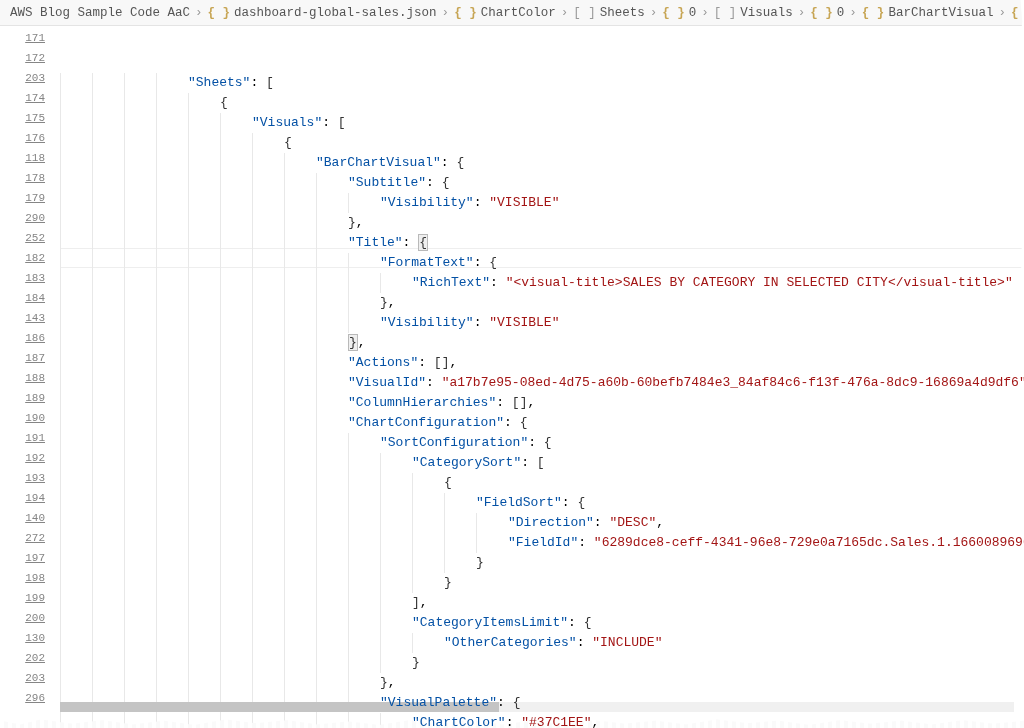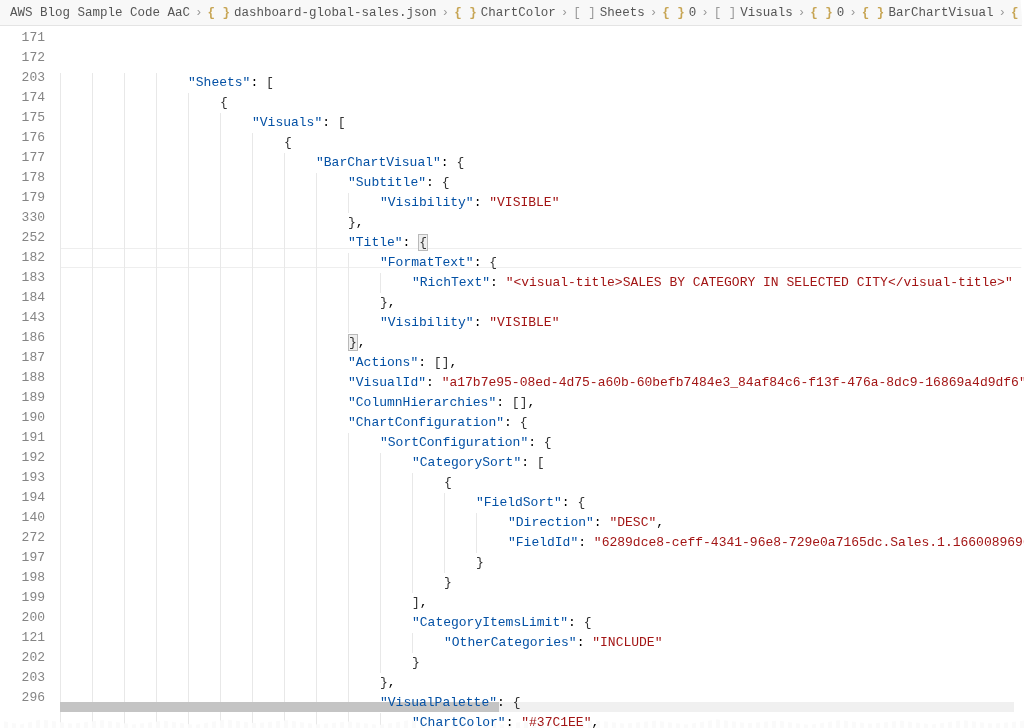--- a/index.html
+++ b/index.html
@@ -49,21 +49,22 @@
     text-align: right;
     padding-right: 14px;
     padding-top: 2px;
     user-select: none;
     border-right: 1px solid transparent;
     flex-shrink: 0;
   }
   .gutter .ln {
     height: 20px;
     line-height: 20px;
-    font-size: 13px;
+    font-size: 11px;
+    text-decoration: underline;
   }
   .code {
     flex: 1;
     padding-top: 2px;
     white-space: pre;
     overflow: hidden;
     position: relative;
   }
   .code .line {
     height: 20px;
@@ -165,45 +166,45 @@
   </div>
 
 <div class="editor">
   <div class="gutter">
       <div class="ln">171</div>
       <div class="ln">172</div>
       <div class="ln">203</div>
       <div class="ln">174</div>
       <div class="ln">175</div>
       <div class="ln">176</div>
-      <div class="ln">177</div>
+      <div class="ln">118</div>
       <div class="ln">178</div>
       <div class="ln">179</div>
-      <div class="ln">330</div>
+      <div class="ln">290</div>
       <div class="ln">252</div>
       <div class="ln">182</div>
       <div class="ln">183</div>
       <div class="ln">184</div>
       <div class="ln">143</div>
       <div class="ln">186</div>
       <div class="ln">187</div>
       <div class="ln">188</div>
       <div class="ln">189</div>
       <div class="ln">190</div>
       <div class="ln">191</div>
       <div class="ln">192</div>
       <div class="ln">193</div>
       <div class="ln">194</div>
       <div class="ln">140</div>
       <div class="ln">272</div>
       <div class="ln">197</div>
       <div class="ln">198</div>
       <div class="ln">199</div>
       <div class="ln">200</div>
-      <div class="ln">121</div>
+      <div class="ln">130</div>
       <div class="ln">202</div>
       <div class="ln">203</div>
       <div class="ln">296</div>
     </div>
   <div class="code">
     <div class="code-highlight-line" style="top: 222px;"></div>
   <div class="line"><div class="indent-guides"><div class="ig"></div><div class="ig"></div><div class="ig"></div><div class="ig"></div></div><div class="content" style="padding-left: 128px;"><span class="k">"Sheets"</span><span class="p">: </span><span class="b">[</span></div></div><div class="line"><div class="indent-guides"><div class="ig"></div><div class="ig"></div><div class="ig"></div><div class="ig"></div><div class="ig"></div></div><div class="content" style="padding-left: 160px;"><span class="b">{</span></div></div><div class="line"><div class="indent-guides"><div class="ig"></div><div class="ig"></div><div class="ig"></div><div class="ig"></div><div class="ig"></div><div class="ig"></div></div><div class="content" style="padding-left: 192px;"><span class="k">"Visuals"</span><span class="p">: </span><span class="b">[</span></div></div><div class="line"><div class="indent-guides"><div class="ig"></div><div class="ig"></div><div class="ig"></div><div class="ig"></div><div class="ig"></div><div class="ig"></div><div class="ig"></div></div><div class="content" style="padding-left: 224px;"><span class="b">{</span></div></div><div class="line"><div class="indent-guides"><div class="ig"></div><div class="ig"></div><div class="ig"></div><div class="ig"></div><div class="ig"></div><div class="ig"></div><div class="ig"></div><div class="ig"></div></div><div class="content" style="padding-left: 256px;"><span class="k">"BarChartVisual"</span><span class="p">: </span><span class="b">{</span></div></div><div class="line"><div class="indent-guides"><div class="ig"></div><div class="ig"></div><div class="ig"></div><div class="ig"></div><div class="ig"></div><div class="ig"></div><div class="ig"></div><div class="ig"></div><div class="ig"></div></div><div class="content" style="padding-left: 288px;"><span class="k">"Subtitle"</span><span class="p">: </span><span class="b">{</span></div></div><div class="line"><div class="indent-guides"><div class="ig"></div><div class="ig"></div><div class="ig"></div><div class="ig"></div><div class="ig"></div><div class="ig"></div><div class="ig"></div><div class="ig"></div><div class="ig"></div><div class="ig"></div></div><div class="content" style="padding-left: 320px;"><span class="k">"Visibility"</span><span class="p">: </span><span class="s">"VISIBLE"</span></div></div><div class="line"><div class="indent-guides"><div class="ig"></div><div class="ig"></div><div class="ig"></div><div class="ig"></div><div class="ig"></div><div class="ig"></div><div class="ig"></div><div class="ig"></div><div class="ig"></div></div><div class="content" style="padding-left: 288px;"><span class="b">}</span><span class="p">,</span></div></div><div class="line"><div class="indent-guides"><div class="ig"></div><div class="ig"></div><div class="ig"></div><div class="ig"></div><div class="ig"></div><div class="ig"></div><div class="ig"></div><div class="ig"></div><div class="ig"></div></div><div class="content" style="padding-left: 288px;"><span class="k">"Title"</span><span class="p">: </span><span class="b bracket-hl">{</span></div></div><div class="line"><div class="indent-guides"><div class="ig"></div><div class="ig"></div><div class="ig"></div><div class="ig"></div><div class="ig"></div><div class="ig"></div><div class="ig"></div><div class="ig"></div><div class="ig"></div><div class="ig"></div></div><div class="content" style="padding-left: 320px;"><span class="k">"FormatText"</span><span class="p">: </span><span class="b">{</span></div></div><div class="line"><div class="indent-guides"><div class="ig"></div><div class="ig"></div><div class="ig"></div><div class="ig"></div><div class="ig"></div><div class="ig"></div><div class="ig"></div><div class="ig"></div><div class="ig"></div><div class="ig"></div><div class="ig"></div></div><div class="content" style="padding-left: 352px;"><span class="k">"RichText"</span><span class="p">: </span><span class="s">"&lt;visual-title&gt;SALES BY CATEGORY IN SELECTED CITY&lt;/visual-title&gt;"</span></div></div><div class="line"><div class="indent-guides"><div class="ig"></div><div class="ig"></div><div class="ig"></div><div class="ig"></div><div class="ig"></div><div class="ig"></div><div class="ig"></div><div class="ig"></div><div class="ig"></div><div class="ig"></div></div><div class="content" style="padding-left: 320px;"><span class="b">}</span><span class="p">,</span></div></div><div class="line"><div class="indent-guides"><div class="ig"></div><div class="ig"></div><div class="ig"></div><div class="ig"></div><div class="ig"></div><div class="ig"></div><div class="ig"></div><div class="ig"></div><div class="ig"></div><div class="ig"></div></div><div class="content" style="padding-left: 320px;"><span class="k">"Visibility"</span><span class="p">: </span><span class="s">"VISIBLE"</span></div></div><div class="line"><div class="indent-guides"><div class="ig"></div><div class="ig"></div><div class="ig"></div><div class="ig"></div><div class="ig"></div><div class="ig"></div><div class="ig"></div><div class="ig"></div><div class="ig"></div></div><div class="content" style="padding-left: 288px;"><span class="b bracket-hl">}</span><span class="p">,</span></div></div><div class="line"><div class="indent-guides"><div class="ig"></div><div class="ig"></div><div class="ig"></div><div class="ig"></div><div class="ig"></div><div class="ig"></div><div class="ig"></div><div class="ig"></div><div class="ig"></div></div><div class="content" style="padding-left: 288px;"><span class="k">"Actions"</span><span class="p">: </span><span class="b">[]</span><span class="p">,</span></div></div><div class="line"><div class="indent-guides"><div class="ig"></div><div class="ig"></div><div class="ig"></div><div class="ig"></div><div class="ig"></div><div class="ig"></div><div class="ig"></div><div class="ig"></div><div class="ig"></div></div><div class="content" style="padding-left: 288px;"><span class="k">"VisualId"</span><span class="p">: </span><span class="s">"a17b7e95-08ed-4d75-a60b-60befb7484e3_84af84c6-f13f-476a-8dc9-16869a4d9df6"</span></div></div><div class="line"><div class="indent-guides"><div class="ig"></div><div class="ig"></div><div class="ig"></div><div class="ig"></div><div class="ig"></div><div class="ig"></div><div class="ig"></div><div class="ig"></div><div class="ig"></div></div><div class="content" style="padding-left: 288px;"><span class="k">"ColumnHierarchies"</span><span class="p">: </span><span class="b">[]</span><span class="p">,</span></div></div><div class="line"><div class="indent-guides"><div class="ig"></div><div class="ig"></div><div class="ig"></div><div class="ig"></div><div class="ig"></div><div class="ig"></div><div class="ig"></div><div class="ig"></div><div class="ig"></div></div><div class="content" style="padding-left: 288px;"><span class="k">"ChartConfiguration"</span><span class="p">: </span><span class="b">{</span></div></div><div class="line"><div class="indent-guides"><div class="ig"></div><div class="ig"></div><div class="ig"></div><div class="ig"></div><div class="ig"></div><div class="ig"></div><div class="ig"></div><div class="ig"></div><div class="ig"></div><div class="ig"></div></div><div class="content" style="padding-left: 320px;"><span class="k">"SortConfiguration"</span><span class="p">: </span><span class="b">{</span></div></div><div class="line"><div class="indent-guides"><div class="ig"></div><div class="ig"></div><div class="ig"></div><div class="ig"></div><div class="ig"></div><div class="ig"></div><div class="ig"></div><div class="ig"></div><div class="ig"></div><div class="ig"></div><div class="ig"></div></div><div class="content" style="padding-left: 352px;"><span class="k">"CategorySort"</span><span class="p">: </span><span class="b">[</span></div></div><div class="line"><div class="indent-guides"><div class="ig"></div><div class="ig"></div><div class="ig"></div><div class="ig"></div><div class="ig"></div><div class="ig"></div><div class="ig"></div><div class="ig"></div><div class="ig"></div><div class="ig"></div><div class="ig"></div><div class="ig"></div></div><div class="content" style="padding-left: 384px;"><span class="b">{</span></div></div><div class="line"><div class="indent-guides"><div class="ig"></div><div class="ig"></div><div class="ig"></div><div class="ig"></div><div class="ig"></div><div class="ig"></div><div class="ig"></div><div class="ig"></div><div class="ig"></div><div class="ig"></div><div class="ig"></div><div class="ig"></div><div class="ig"></div></div><div class="content" style="padding-left: 416px;"><span class="k">"FieldSort"</span><span class="p">: </span><span class="b">{</span></div></div><div class="line"><div class="indent-guides"><div class="ig"></div><div class="ig"></div><div class="ig"></div><div class="ig"></div><div class="ig"></div><div class="ig"></div><div class="ig"></div><div class="ig"></div><div class="ig"></div><div class="ig"></div><div class="ig"></div><div class="ig"></div><div class="ig"></div><div class="ig"></div></div><div class="content" style="padding-left: 448px;"><span class="k">"Direction"</span><span class="p">: </span><span class="s">"DESC"</span><span class="p">,</span></div></div><div class="line"><div class="indent-guides"><div class="ig"></div><div class="ig"></div><div class="ig"></div><div class="ig"></div><div class="ig"></div><div class="ig"></div><div class="ig"></div><div class="ig"></div><div class="ig"></div><div class="ig"></div><div class="ig"></div><div class="ig"></div><div class="ig"></div><div class="ig"></div></div><div class="content" style="padding-left: 448px;"><span class="k">"FieldId"</span><span class="p">: </span><span class="s">"6289dce8-ceff-4341-96e8-729e0a7165dc.Sales.1.1660089690842"</span></div></div><div class="line"><div class="indent-guides"><div class="ig"></div><div class="ig"></div><div class="ig"></div><div class="ig"></div><div class="ig"></div><div class="ig"></div><div class="ig"></div><div class="ig"></div><div class="ig"></div><div class="ig"></div><div class="ig"></div><div class="ig"></div><div class="ig"></div></div><div class="content" style="padding-left: 416px;"><span class="b">}</span></div></div><div class="line"><div class="indent-guides"><div class="ig"></div><div class="ig"></div><div class="ig"></div><div class="ig"></div><div class="ig"></div><div class="ig"></div><div class="ig"></div><div class="ig"></div><div class="ig"></div><div class="ig"></div><div class="ig"></div><div class="ig"></div></div><div class="content" style="padding-left: 384px;"><span class="b">}</span></div></div><div class="line"><div class="indent-guides"><div class="ig"></div><div class="ig"></div><div class="ig"></div><div class="ig"></div><div class="ig"></div><div class="ig"></div><div class="ig"></div><div class="ig"></div><div class="ig"></div><div class="ig"></div><div class="ig"></div></div><div class="content" style="padding-left: 352px;"><span class="b">]</span><span class="p">,</span></div></div><div class="line"><div class="indent-guides"><div class="ig"></div><div class="ig"></div><div class="ig"></div><div class="ig"></div><div class="ig"></div><div class="ig"></div><div class="ig"></div><div class="ig"></div><div class="ig"></div><div class="ig"></div><div class="ig"></div></div><div class="content" style="padding-left: 352px;"><span class="k">"CategoryItemsLimit"</span><span class="p">: </span><span class="b">{</span></div></div><div class="line"><div class="indent-guides"><div class="ig"></div><div class="ig"></div><div class="ig"></div><div class="ig"></div><div class="ig"></div><div class="ig"></div><div class="ig"></div><div class="ig"></div><div class="ig"></div><div class="ig"></div><div class="ig"></div><div class="ig"></div></div><div class="content" style="padding-left: 384px;"><span class="k">"OtherCategories"</span><span class="p">: </span><span class="s">"INCLUDE"</span></div></div><div class="line"><div class="indent-guides"><div class="ig"></div><div class="ig"></div><div class="ig"></div><div class="ig"></div><div class="ig"></div><div class="ig"></div><div class="ig"></div><div class="ig"></div><div class="ig"></div><div class="ig"></div><div class="ig"></div></div><div class="content" style="padding-left: 352px;"><span class="b">}</span></div></div><div class="line"><div class="indent-guides"><div class="ig"></div><div class="ig"></div><div class="ig"></div><div class="ig"></div><div class="ig"></div><div class="ig"></div><div class="ig"></div><div class="ig"></div><div class="ig"></div><div class="ig"></div></div><div class="content" style="padding-left: 320px;"><span class="b">}</span><span class="p">,</span></div></div><div class="line"><div class="indent-guides"><div class="ig"></div><div class="ig"></div><div class="ig"></div><div class="ig"></div><div class="ig"></div><div class="ig"></div><div class="ig"></div><div class="ig"></div><div class="ig"></div><div class="ig"></div></div><div class="content" style="padding-left: 320px;"><span class="k">"VisualPalette"</span><span class="p">: </span><span class="b">{</span></div></div><div class="line"><div class="indent-guides"><div class="ig"></div><div class="ig"></div><div class="ig"></div><div class="ig"></div><div class="ig"></div><div class="ig"></div><div class="ig"></div><div class="ig"></div><div class="ig"></div><div class="ig"></div><div class="ig"></div></div><div class="content" style="padding-left: 352px;"><span class="k">"ChartColor"</span><span class="p">: </span><span class="s">"#37C1EE"</span><span class="p">,</span></div></div></div>
   <div class="scrollbar-h">
     <div class="thumb"></div>
   </div>

